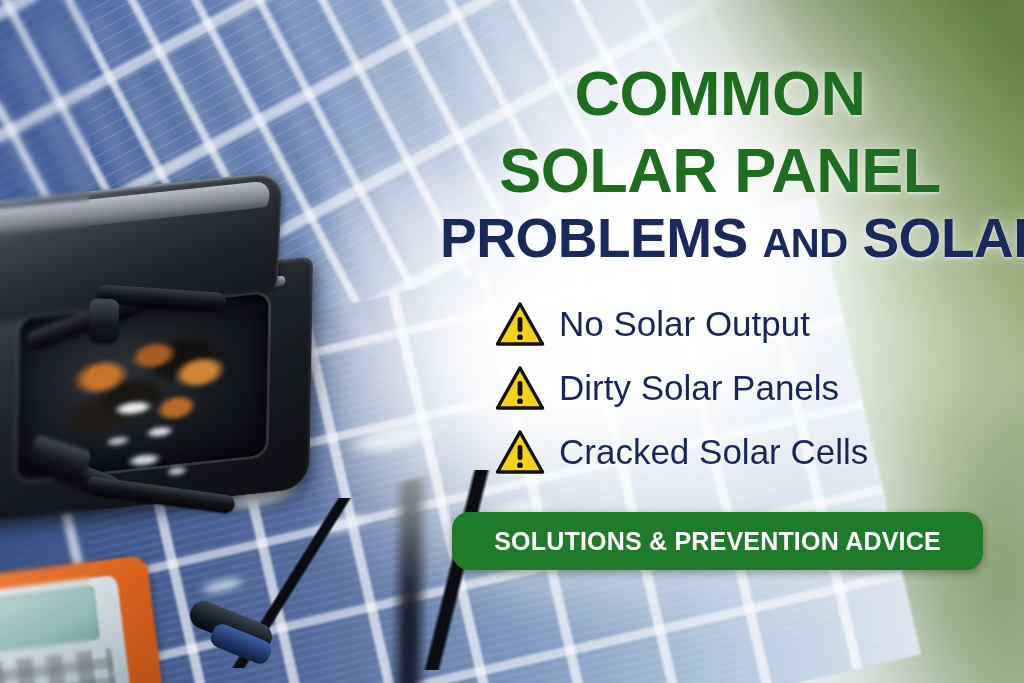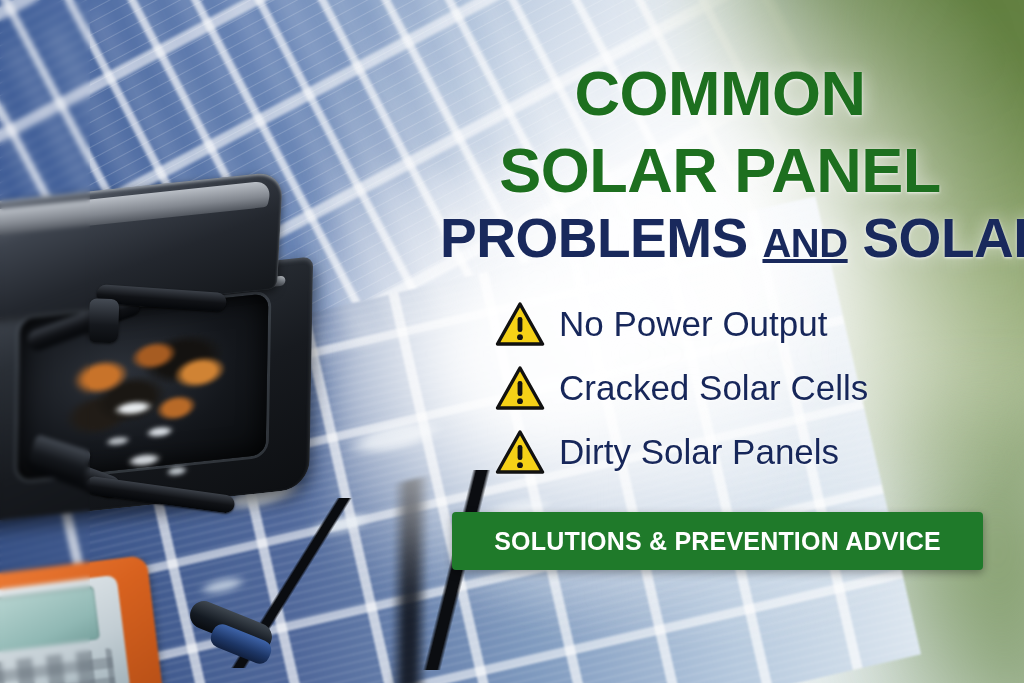--- a/index.html
+++ b/index.html
@@ -266,34 +266,34 @@
 
   .headline{position:absolute;left:0;top:62px;width:560px;text-align:center;}
   .hl-line{
     font-weight:700;letter-spacing:-.5px;line-height:1.0;
     text-shadow:0 1px 3px rgba(255,255,255,.75), 0 0 18px rgba(255,255,255,.6);
     white-space:nowrap;
   }
   .hl-1{font-size:63px;color:#1d6f1f;}
   .hl-2{font-size:63px;color:#1d6f1f;margin-top:14px;}
   .hl-3{font-size:55px;color:#19295c;margin-top:9px;}
-  .hl-3 .small{font-size:40px;text-decoration:underline;}
+  .hl-3 .small{font-size:40px;}
 
   .bullets{position:absolute;left:55px;top:292px;width:520px;}
   .bullet{display:flex;align-items:center;height:64px;}
   .warn-ico{width:50px;height:46px;flex:0 0 50px;margin-right:14px;
             filter:drop-shadow(0 1px 2px rgba(255,255,255,.6));}
   .bullet-label{
     font-size:35px;color:#17275a;font-weight:400;white-space:nowrap;
     text-shadow:0 1px 3px rgba(255,255,255,.8);
   }
 
   .cta{
     position:absolute;left:12px;top:512px;width:531px;height:58px;
-    background:#1f7a2a;border-radius:4px;
+    background:#1f7a2a;border-radius:17px;
     display:flex;align-items:center;justify-content:center;
     box-shadow:0 3px 9px rgba(0,0,0,.33);
     cursor:pointer;
   }
   .cta-label{
     color:#ffffff;font-size:25px;font-weight:700;letter-spacing:.2px;white-space:nowrap;
   }
 </style>
 </head>
 <body>
@@ -360,41 +360,41 @@
     </div>
 
     <div class="bullets">
 
       <div class="bullet">
         <svg class="warn-ico" viewBox="0 0 50 46">
           <path d="M25 3 L47.5 43 L2.5 43 Z" fill="#f5d117" stroke="#111111" stroke-width="3.4" stroke-linejoin="round"></path>
           <rect x="22.6" y="16" width="4.8" height="15" rx="2.2" fill="#111111"></rect>
           <circle cx="25" cy="36.2" r="2.9" fill="#111111"></circle>
         </svg>
-        <span class="bullet-label">No Power Output</span>
+        <span class="bullet-label">No Solar Output</span>
+      </div>
+
+      <div class="bullet">
+        <svg class="warn-ico" viewBox="0 0 50 46">
+          <path d="M25 3 L47.5 43 L2.5 43 Z" fill="#f5d117" stroke="#111111" stroke-width="3.4" stroke-linejoin="round"></path>
+          <rect x="22.6" y="16" width="4.8" height="15" rx="2.2" fill="#111111"></rect>
+          <circle cx="25" cy="36.2" r="2.9" fill="#111111"></circle>
+        </svg>
+        <span class="bullet-label">Dirty Solar Panels</span>
       </div>
 
       <div class="bullet">
         <svg class="warn-ico" viewBox="0 0 50 46">
           <path d="M25 3 L47.5 43 L2.5 43 Z" fill="#f5d117" stroke="#111111" stroke-width="3.4" stroke-linejoin="round"></path>
           <rect x="22.6" y="16" width="4.8" height="15" rx="2.2" fill="#111111"></rect>
           <circle cx="25" cy="36.2" r="2.9" fill="#111111"></circle>
         </svg>
         <span class="bullet-label">Cracked Solar Cells</span>
       </div>
 
-      <div class="bullet">
-        <svg class="warn-ico" viewBox="0 0 50 46">
-          <path d="M25 3 L47.5 43 L2.5 43 Z" fill="#f5d117" stroke="#111111" stroke-width="3.4" stroke-linejoin="round"></path>
-          <rect x="22.6" y="16" width="4.8" height="15" rx="2.2" fill="#111111"></rect>
-          <circle cx="25" cy="36.2" r="2.9" fill="#111111"></circle>
-        </svg>
-        <span class="bullet-label">Dirty Solar Panels</span>
-      </div>
-
     </div>
 
     <div class="cta">
       <span class="cta-label">SOLUTIONS &amp; PREVENTION ADVICE</span>
     </div>
 
   </div>
 </div>
 
 </body></html>

